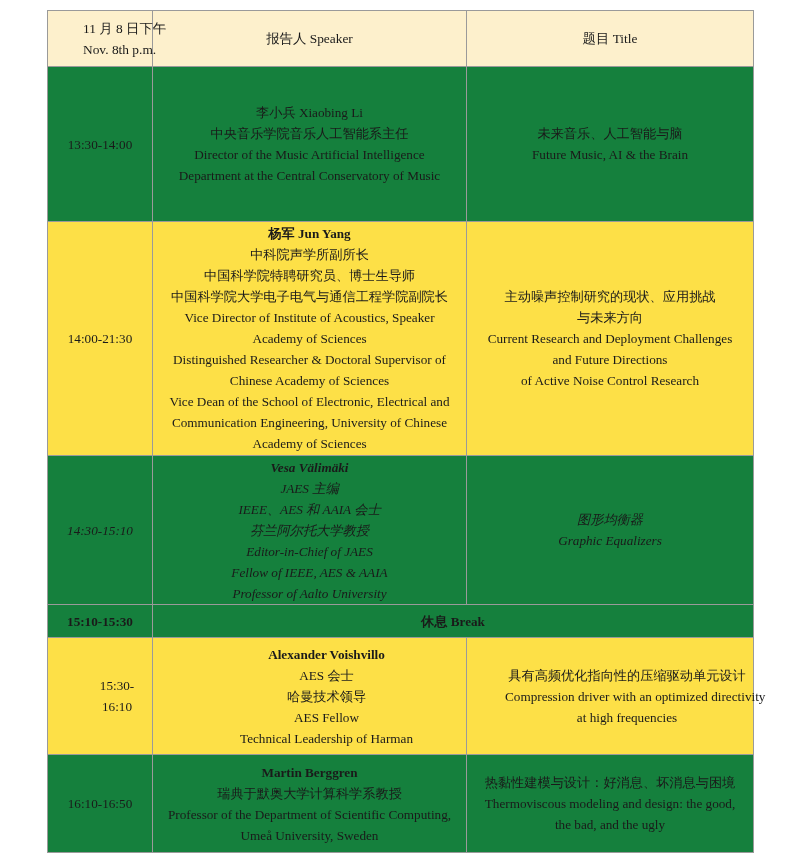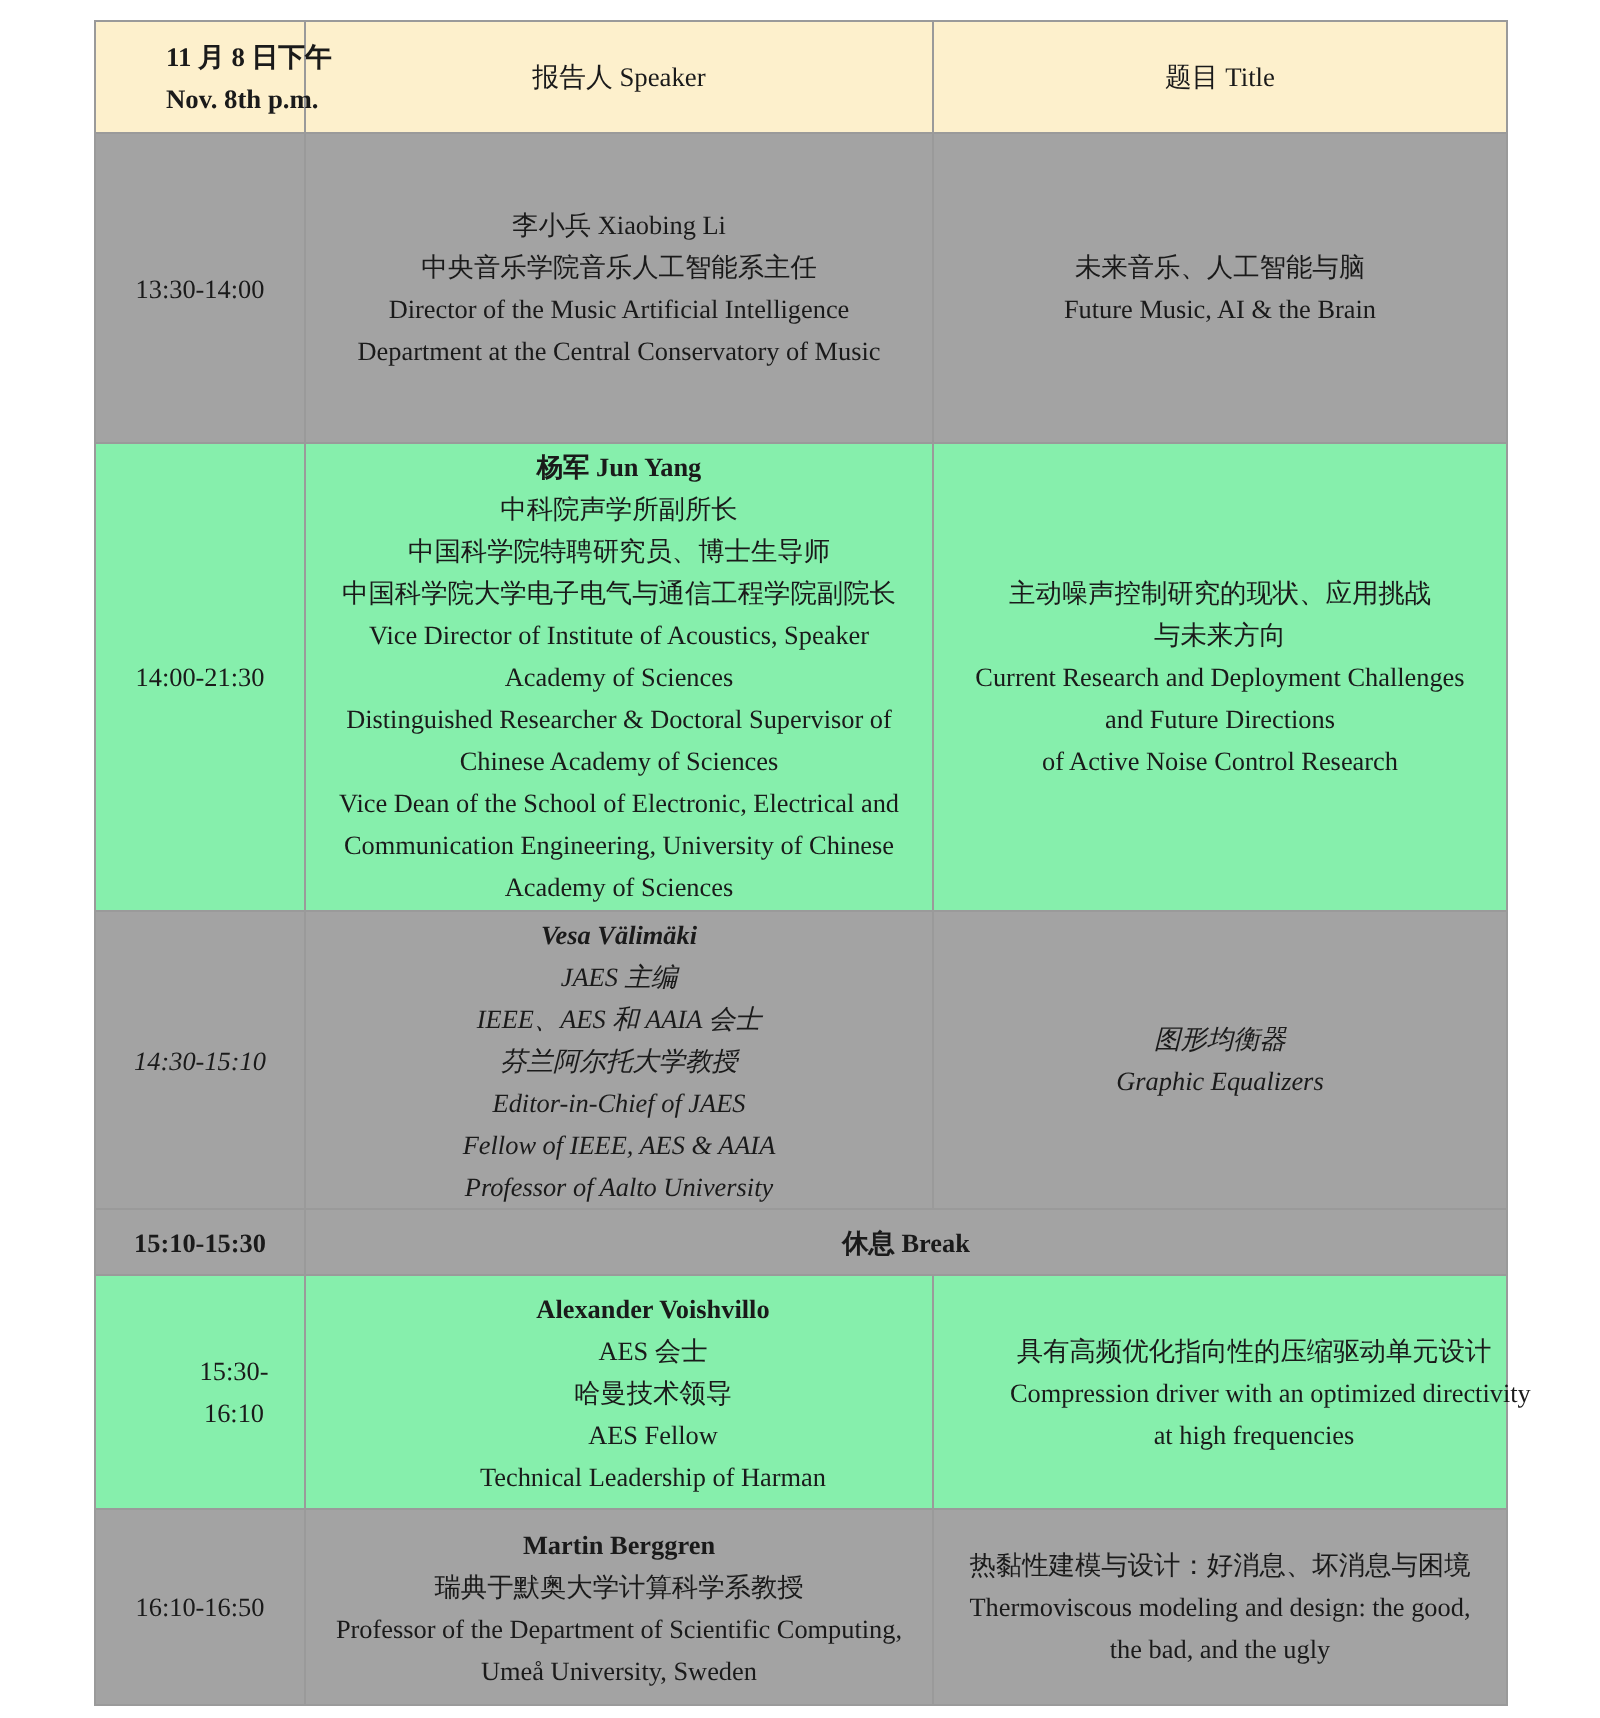--- a/index.html
+++ b/index.html
@@ -9,23 +9,23 @@
     position: absolute; left: 47px; top: 10px;
     width: 706px; border-collapse: collapse; table-layout: fixed;
     font-size: 13.2px; line-height: 21px;
   }
   table.sched td, table.sched th {
     border: 1px solid #9a9a9a; text-align: center; vertical-align: middle;
     padding: 0 4px; font-weight: normal;
   }
   col.c1 { width: 105px; } col.c2 { width: 314px; } col.c3 { width: 287px; }
   tr.hdr th { background: #fdf0cc; height: 55px; font-weight: normal; font-size: 13.4px; }
-  tr.hdr th.datecell { font-weight: bold; line-height: 21px; padding-left: 35px; }
-  tr.blue td { background: #86efac; }
-  tr.white td { background: #a3a3a3; }
+  tr.hdr th.datecell { font-weight: normal; line-height: 21px; padding-left: 35px; }
+  tr.blue td { background: #fde047; }
+  tr.white td { background: #15803d; }
   .line { display: block; white-space: nowrap; }
   .bold { font-weight: bold; }
   tr.r1 td { height: 154px; }
   tr.r2 td { height: 233px; }
   tr.r3 td { height: 148px; font-style: italic; }
   tr.rb td { height: 32px; font-weight: bold; }
   tr.r4 td { height: 116px; padding-left: 38px; }
   tr.r5 td { height: 97px; }
 </style>
 </head>

